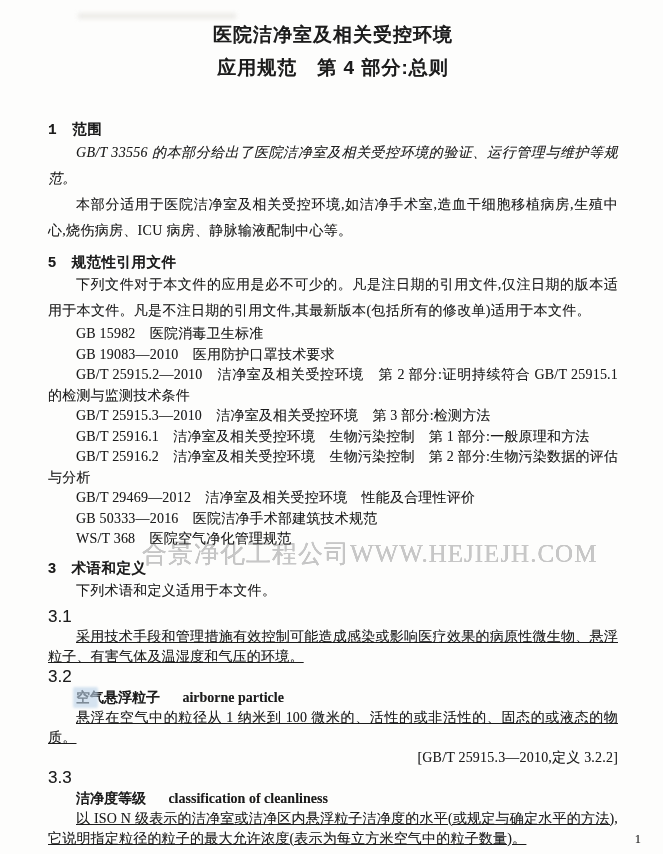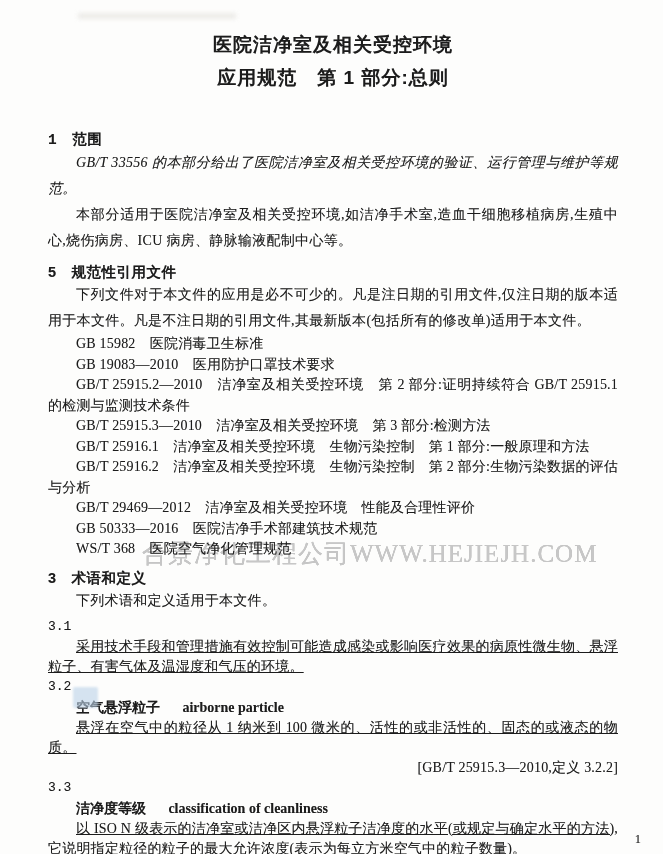--- a/index.html
+++ b/index.html
@@ -12,21 +12,21 @@
     overflow: hidden;
     color: #1c1c1c;
     font-family: "Liberation Serif", "DejaVu Serif", serif;
     font-size: 14px;
     text-shadow: 0 0 0.4px rgba(20,20,20,0.35);
   }
 
   .content { position: relative; z-index: 1; padding: 14px 45px 0 48px; }
 
   .doc-title {
-    margin: 14px;
+    margin: 4px;
     text-align: center;
     font-family: "Liberation Sans", "DejaVu Sans", sans-serif;
     font-weight: bold;
     font-size: 19px;
     line-height: 33px;
     letter-spacing: 1px;
   }
 
   .sec-heading {
     margin: 0;
@@ -55,22 +55,22 @@
     line-height: 20.5px;
     text-indent: 2em;
     letter-spacing: 0.2px;
     text-align: justify;
   }
 
   .intro3 { margin-top: 18px; line-height: 21px; }
 
   .terms { margin-top: 3px; }
   .term-no {
-    font-family: Liberation Mono, monospace;
-    font-size: 13px;
+    font-family: Liberation Sans, sans-serif;
+    font-size: 17px;
     line-height: 20px;
   }
   .term-name {
     line-height: 20px;
     text-indent: 2em;
     font-weight: bold;
   }
   .term-zh { font-family: "Liberation Sans", "DejaVu Sans", sans-serif; font-size: 14px; }
   .term-en { font-family: "Liberation Serif", "DejaVu Serif", serif; font-size: 14px; margin-left: 1.6em; }
   .term-def {
@@ -132,21 +132,21 @@
   <div class="smudge-top"></div>
 
   <div class="watermark">合景净化工程公司WWW.HEJIEJH.COM</div>
 
   <div class="blue-artifact"></div>
 
   <div class="content">
 
     <h1 class="doc-title">
       <span>医院洁净室及相关受控环境</span><br>
-      <span>应用规范　第 1 部分:总则</span>
+      <span>应用规范　第 4 部分:总则</span>
     </h1>
 
     <h2 class="sec-heading h1">1　范围</h2>
     <p class="body p1">GB/T 33556 的本部分给出了医院洁净室及相关受控环境的验证、运行管理与维护等规范。</p>
     <p class="body">本部分适用于医院洁净室及相关受控环境,如洁净手术室,造血干细胞移植病房,生殖中心,烧伤病房、ICU 病房、静脉输液配制中心等。</p>
 
     <h2 class="sec-heading h2">5　规范性引用文件</h2>
     <p class="body intro2">下列文件对于本文件的应用是必不可少的。凡是注日期的引用文件,仅注日期的版本适用于本文件。凡是不注日期的引用文件,其最新版本(包括所有的修改单)适用于本文件。</p>
 
     <div class="refs">

